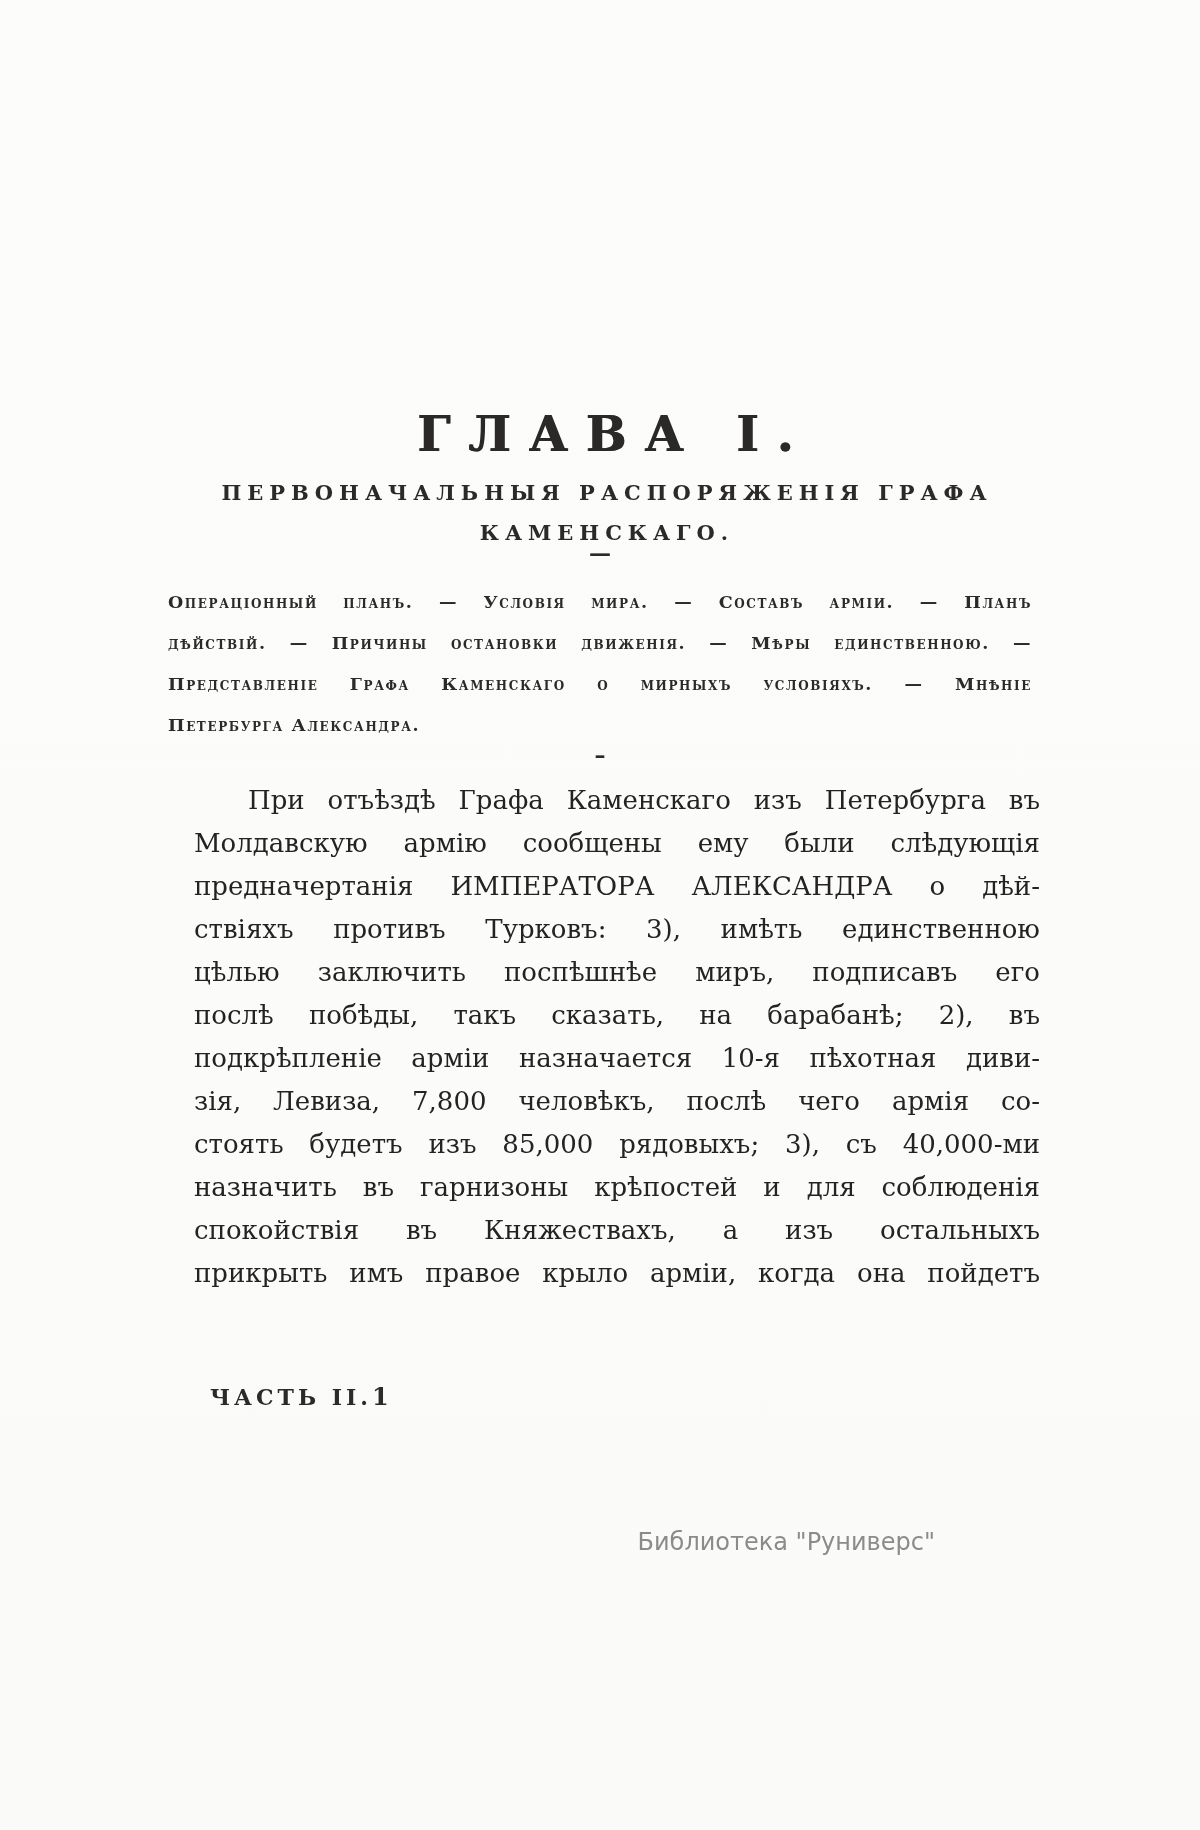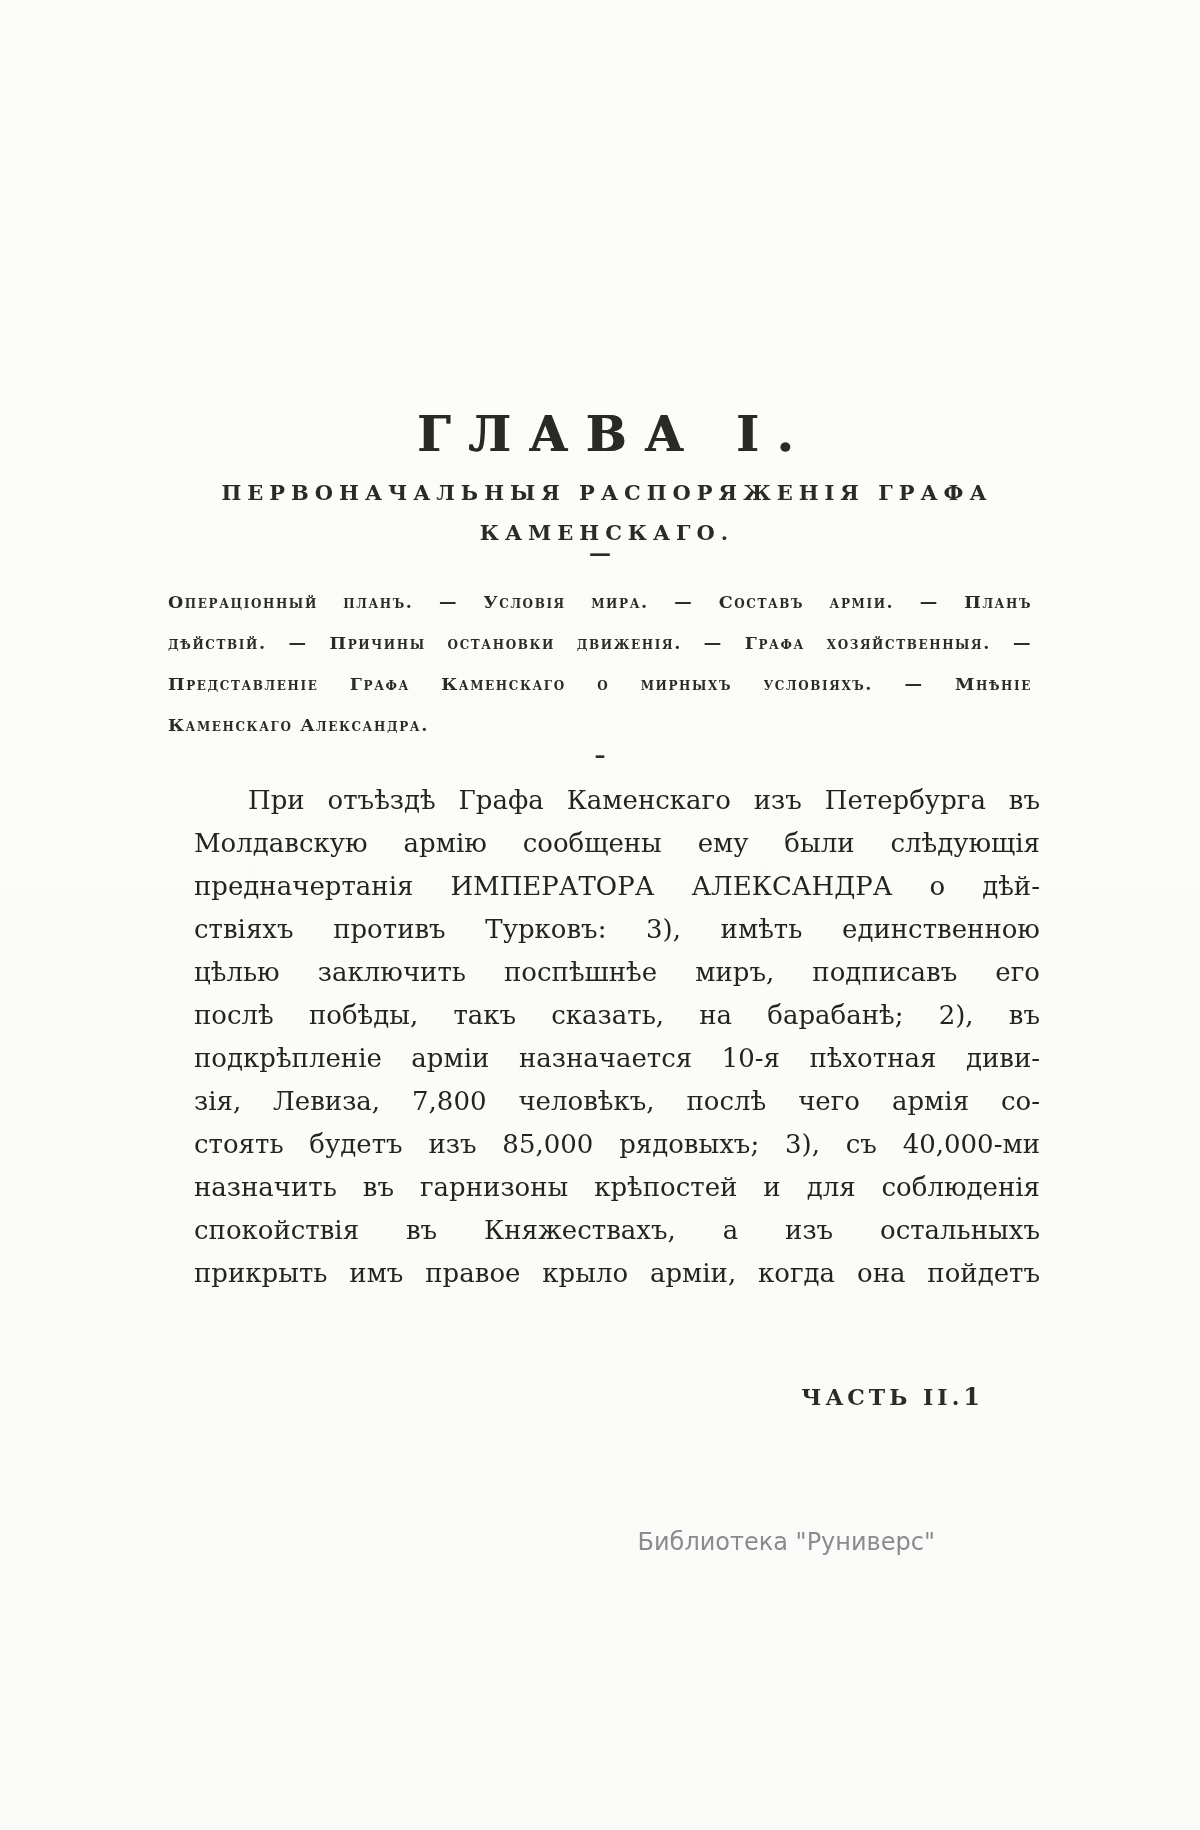--- a/index.html
+++ b/index.html
@@ -74,24 +74,24 @@
     width: 890px;
     font-size: 26px;
     line-height: 43px;
     color: #242321;
   }
   .body-text .line { text-align: justify; text-align-last: justify; white-space: normal; margin-left: 44px; }
   .body-text .line.indent { padding-left: 54px; }
   .footer-row {
     position: absolute;
     top: 1382px;
-    left: 132px;
+    left: 150px;
     width: 890px;
     display: flex;
-    justify-content: flex-end;
+    justify-content: flex-start;
     align-items: baseline;
   }
   .part-label {
     font-size: 22px;
     font-weight: bold;
     letter-spacing: 4px;
     padding-left: 60px;
     color: #2b2a28;
   }
   .page-number {
@@ -118,23 +118,23 @@
 
   <h2 class="chapter-heading">
     <span>ПЕРВОНАЧАЛЬНЫЯ РАСПОРЯЖЕНІЯ ГРАФА</span><br>
     <span>КАМЕНСКАГО.</span>
   </h2>
 
   <div class="separator top">—</div>
 
   <div class="summary">
     <div class="line just">Операціонный планъ. — Условія мира. — Составъ арміи. — Планъ</div>
-    <div class="line just">дѣйствій. — Причины остановки движенія. — Графа хозяйственныя. —</div>
+    <div class="line just">дѣйствій. — Причины остановки движенія. — Мѣры единственною. —</div>
     <div class="line just">Представленіе Графа Каменскаго о мирныхъ условіяхъ. — Мнѣніе</div>
-    <div class="line">Каменскаго Александра.</div>
+    <div class="line">Петербурга Александра.</div>
   </div>
 
   <div class="separator mid">–</div>
 
   <div class="body-text">
     <div class="line indent">При отъѣздѣ Графа Каменскаго изъ Петербурга въ</div>
     <div class="line">Молдавскую армію сообщены ему были слѣдующія</div>
     <div class="line">предначертанія ИМПЕРАТОРА АЛЕКСАНДРА о дѣй-</div>
     <div class="line">ствіяхъ противъ Турковъ: 3), имѣть единственною</div>
     <div class="line">цѣлью заключить поспѣшнѣе миръ, подписавъ его</div>

